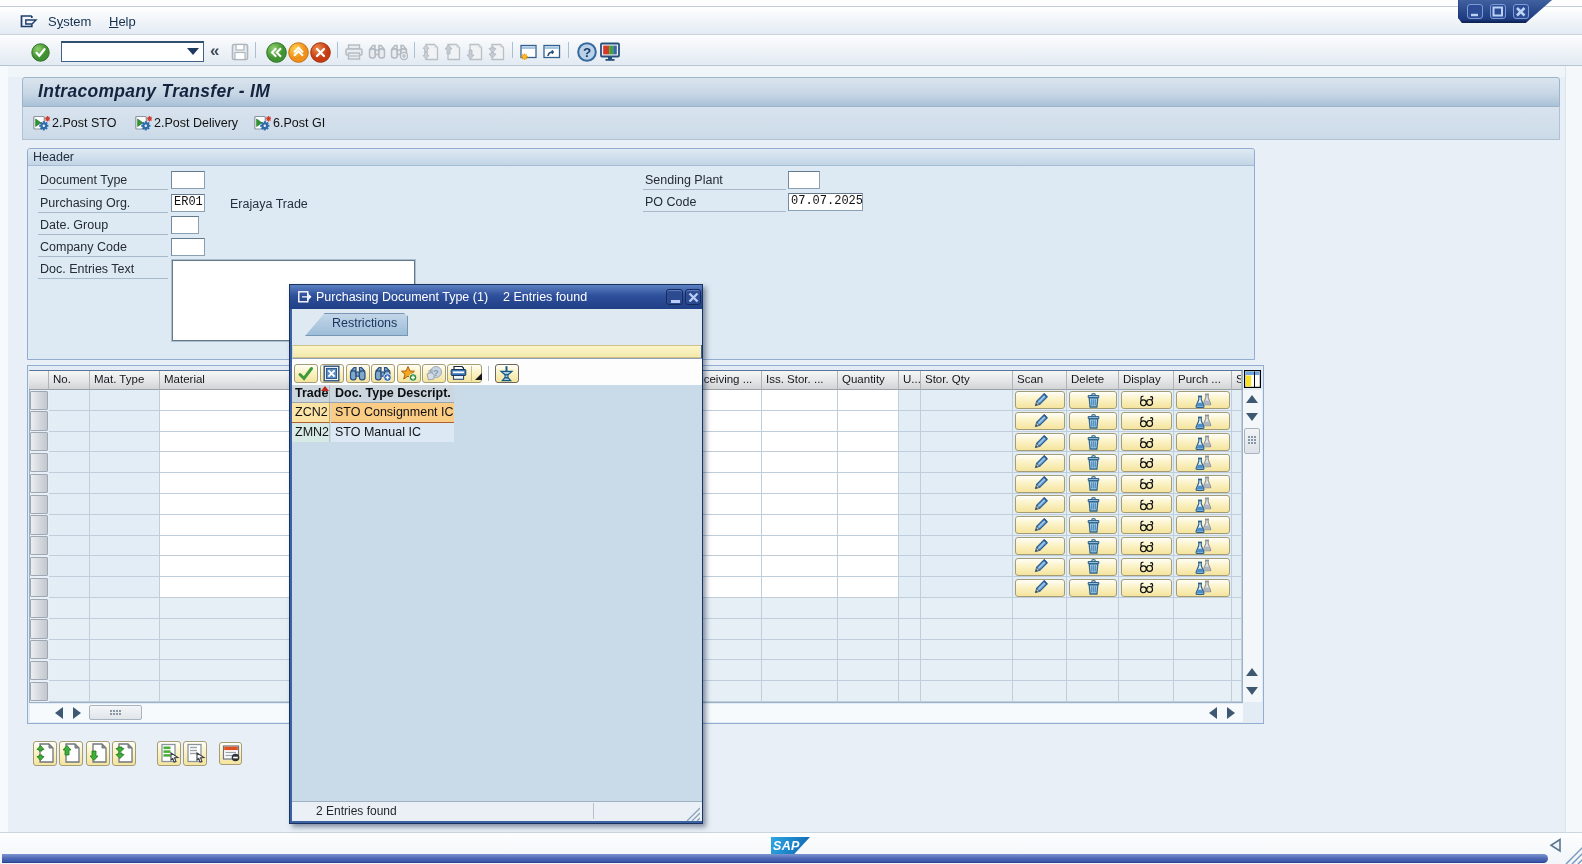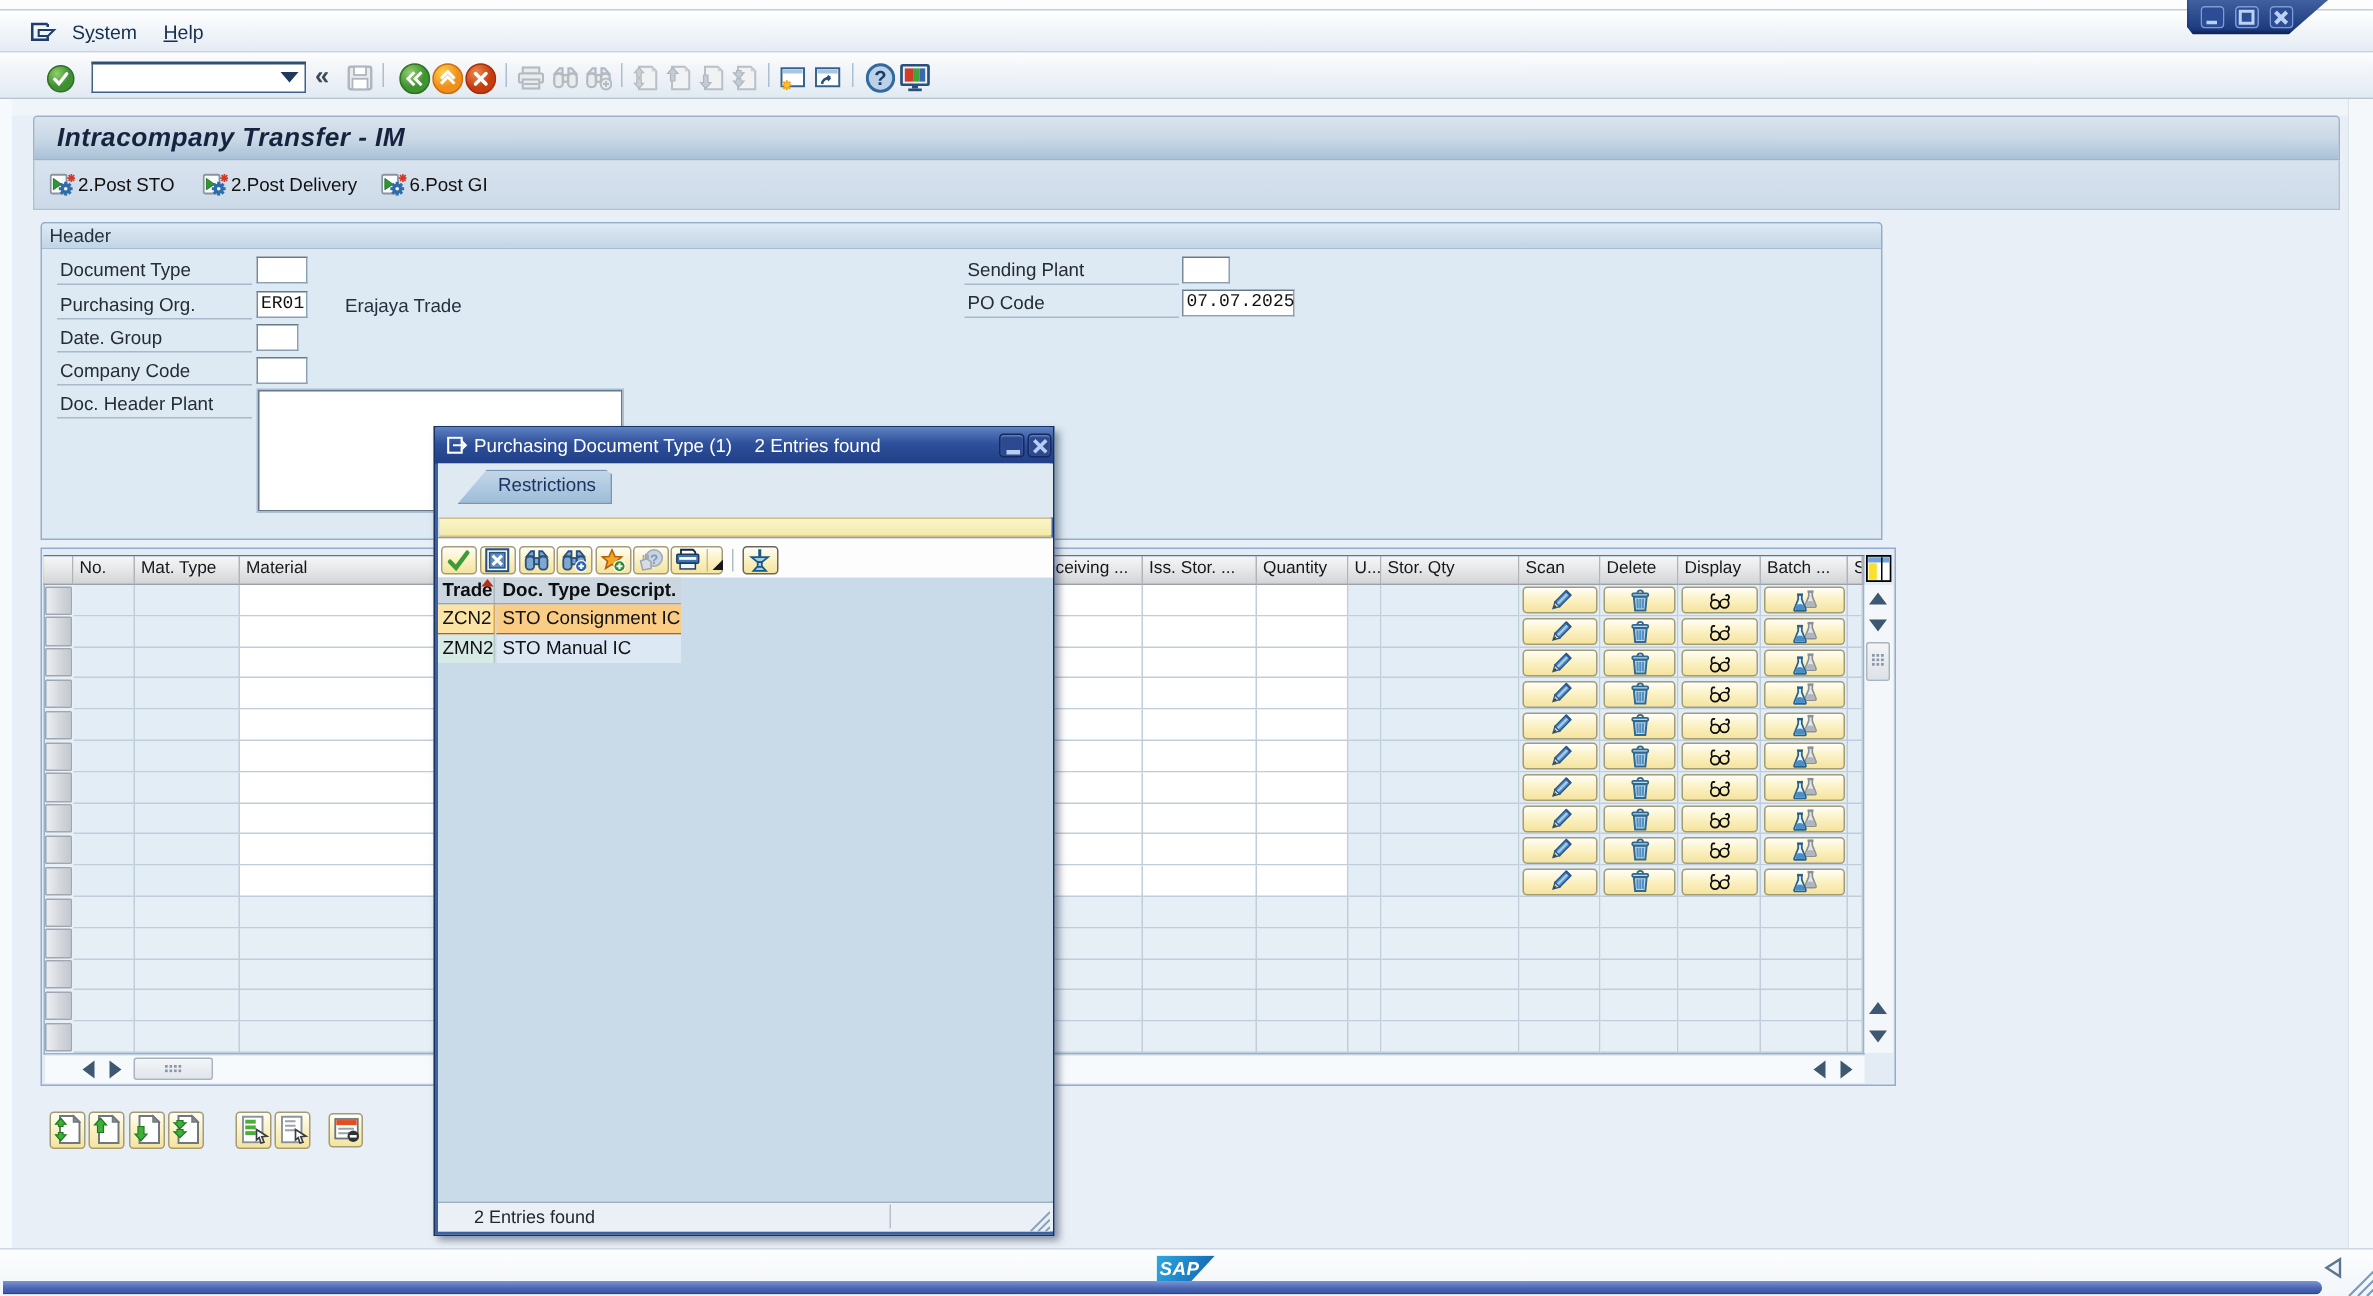--- a/index.html
+++ b/index.html
@@ -228,21 +228,21 @@
     </g>
   </svg>
 <div class="abs" style="left:273px;top:116px;font-size:12.5px;color:#111">6.Post GI</div>
 <div class="abs" style="left:27px;top:148px;width:1228px;height:212px;background:#dde9f3;border:1px solid #93add0;border-radius:3px 3px 0 0"></div>
 <div class="abs" style="left:28px;top:149px;width:1226px;height:17px;background:linear-gradient(#dfeaf3,#c2d5e6);border-bottom:1px solid #a5bdd2;border-radius:3px 3px 0 0"></div>
 <div class="abs" style="left:33px;top:150px;font-size:12.5px;color:#23313f">Header</div>
 <div class="lbl" style="left:38px;top:173px;width:130px;height:17px">Document Type</div>
 <div class="lbl" style="left:38px;top:196px;width:130px;height:17px">Purchasing Org.</div>
 <div class="lbl" style="left:38px;top:218px;width:130px;height:17px">Date. Group</div>
 <div class="lbl" style="left:38px;top:240px;width:130px;height:17px">Company Code</div>
-<div class="lbl" style="left:38px;top:262px;width:130px;height:17px">Doc. Header Plant</div>
+<div class="lbl" style="left:38px;top:262px;width:130px;height:17px">Doc. Entries Text</div>
 <div class="inp" style="left:171px;top:171px;width:34px;height:18px"></div>
 <div class="inp" style="left:171px;top:194px;width:34px;height:18px">ER01</div>
 <div class="abs" style="left:230px;top:197px;font-size:12.5px;color:#23313f">Erajaya Trade</div>
 <div class="inp" style="left:171px;top:216px;width:28px;height:18px"></div>
 <div class="inp" style="left:171px;top:238px;width:34px;height:18px"></div>
 <div class="abs" style="left:172px;top:260px;width:243px;height:81px;background:#fff;border:1px solid #65798c;outline:1px solid #aebecd"></div>
 <div class="lbl" style="left:643px;top:173px;width:143px;height:17px">Sending Plant</div>
 <div class="lbl" style="left:643px;top:195px;width:143px;height:17px">PO Code</div>
 <div class="inp" style="left:788px;top:171px;width:32px;height:18px"></div>
 <div class="inp" style="left:788px;top:193px;width:75px;height:18px">07.07.2025</div>
@@ -255,21 +255,21 @@
 <div class="hdrc" style="left:460px;top:371px;width:112px;height:19px"></div>
 <div class="hdrc" style="left:572px;top:371px;width:113px;height:19px"></div>
 <div class="hdrc" style="left:685px;top:371px;width:77px;height:19px">Receiving ...</div>
 <div class="hdrc" style="left:762px;top:371px;width:76px;height:19px">Iss. Stor. ...</div>
 <div class="hdrc" style="left:838px;top:371px;width:61px;height:19px">Quantity</div>
 <div class="hdrc" style="left:899px;top:371px;width:22px;height:19px">U...</div>
 <div class="hdrc" style="left:921px;top:371px;width:92px;height:19px">Stor. Qty</div>
 <div class="hdrc" style="left:1013px;top:371px;width:54px;height:19px">Scan</div>
 <div class="hdrc" style="left:1067px;top:371px;width:52px;height:19px">Delete</div>
 <div class="hdrc" style="left:1119px;top:371px;width:55px;height:19px">Display</div>
-<div class="hdrc" style="left:1174px;top:371px;width:58px;height:19px">Batch ...</div>
+<div class="hdrc" style="left:1174px;top:371px;width:58px;height:19px">Purch ...</div>
 <div class="hdrc" style="left:1232px;top:371px;width:10px;height:19px">S...</div>
 <svg style="position:absolute;left:1244px;top:370px" width="17" height="18" viewBox="0 0 17 18">
     <rect x="0.5" y="0.5" width="16" height="17" fill="#fff" stroke="#000" stroke-width="1.4"></rect>
     <rect x="1.5" y="1.5" width="14" height="3.5" fill="#6ea6dc"></rect>
     <rect x="1.8" y="5.5" width="5.4" height="11" fill="#f8e02c"></rect>
     <line x1="10.5" y1="1.5" x2="10.5" y2="17" stroke="#000" stroke-width="1"></line>
   </svg>
 <div class="gridc" style="left:49px;top:390.0px;width:41px;height:20.8px;background:#e3edf6"></div>
 <div class="gridc" style="left:90px;top:390.0px;width:70px;height:20.8px;background:#e3edf6"></div>
 <div class="gridc" style="left:899px;top:390.0px;width:22px;height:20.8px;background:#e3edf6"></div>

